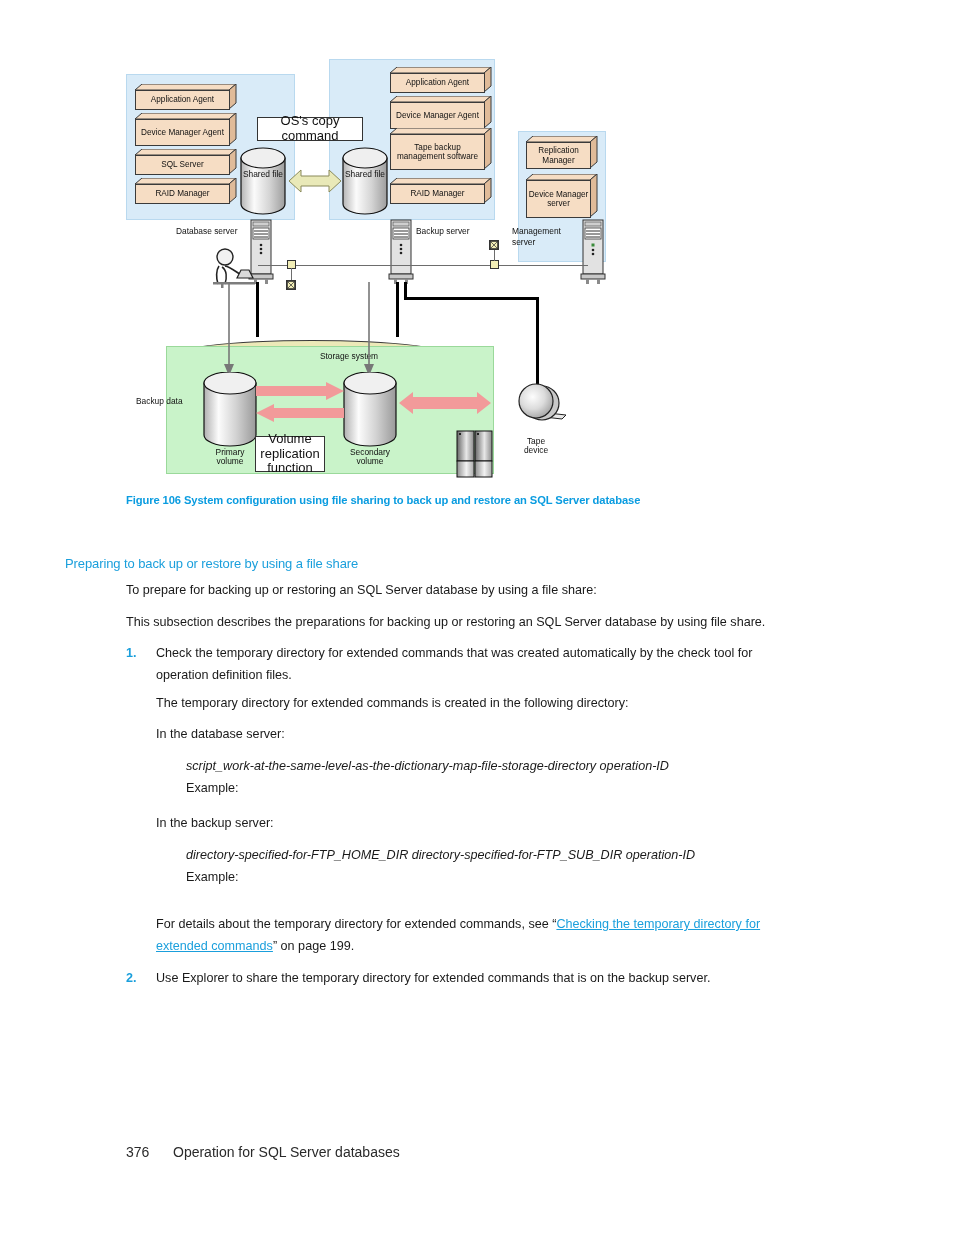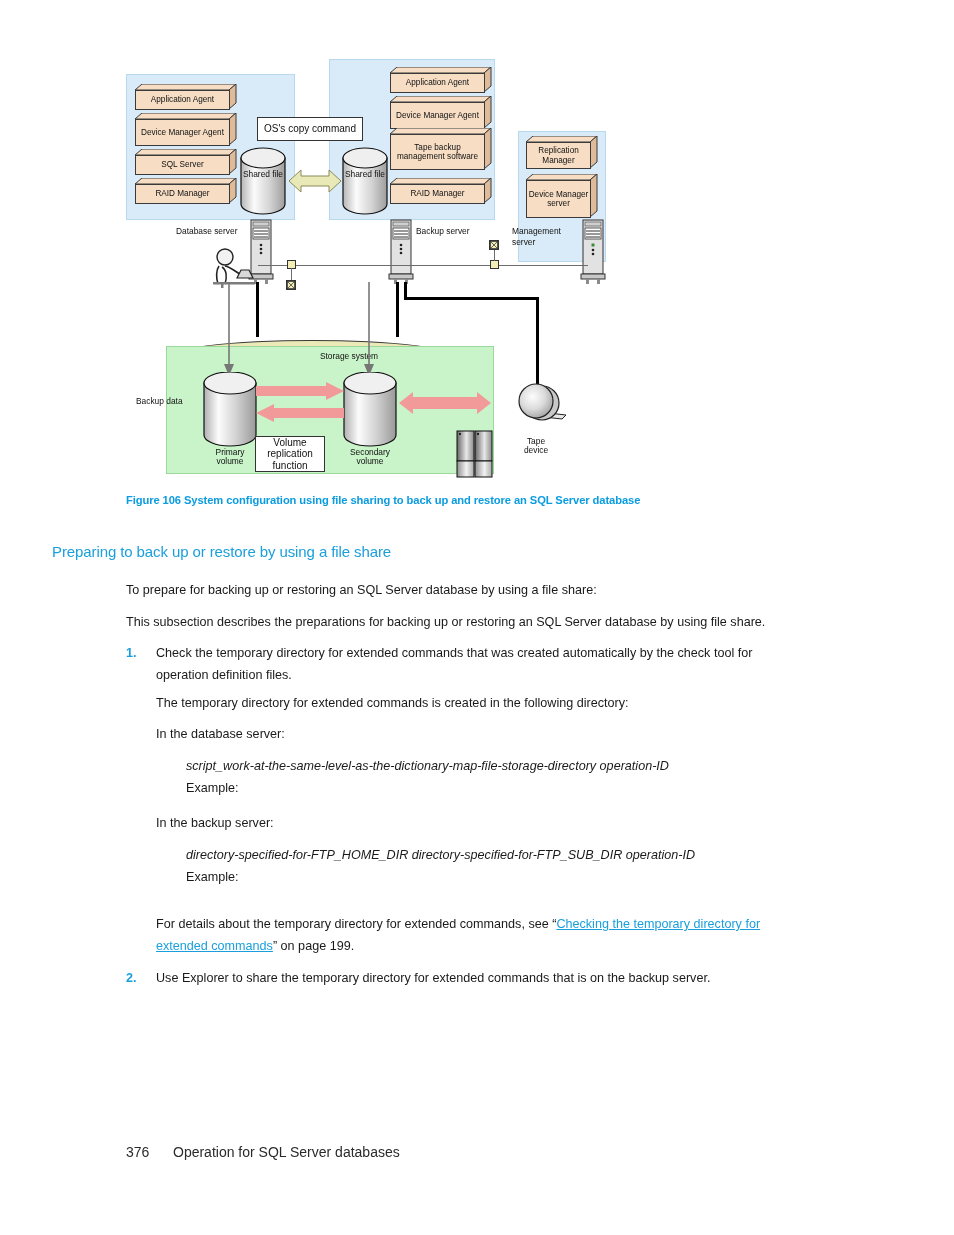--- a/index.html
+++ b/index.html
@@ -70,21 +70,21 @@
 
   .plainbox {
     position: absolute;
     background: #ffffff;
     border: 1px solid #333;
     box-sizing: border-box;
     display: flex;
     align-items: center;
     justify-content: center;
     text-align: center;
-    font-size: 10px;
+    font-size: 13px;
     line-height: 1.15;
     color: #111;
   }
   .figlabel {
     position: absolute;
     font-size: 8.4px;
     line-height: 1.12;
     color: #111;
     white-space: pre-line;
   }
@@ -138,22 +138,22 @@
     width: 760px;
     font-size: 11.2px;
     font-weight: bold;
     color: #0a9ce0;
     letter-spacing: -0.1px;
   }
   h1.section {
     position: absolute;
     left: 52px;
     top: 543px;
-    margin: 0;
-    font-size: 15px;
+    margin: 13px;
+    font-size: 13px;
     font-weight: normal;
     color: #1a9fdc;
     letter-spacing: -0.1px;
   }
   .body-block {
     position: absolute;
     left: 126px;
     top: 580px;
     width: 672px;
     font-size: 12.6px;

